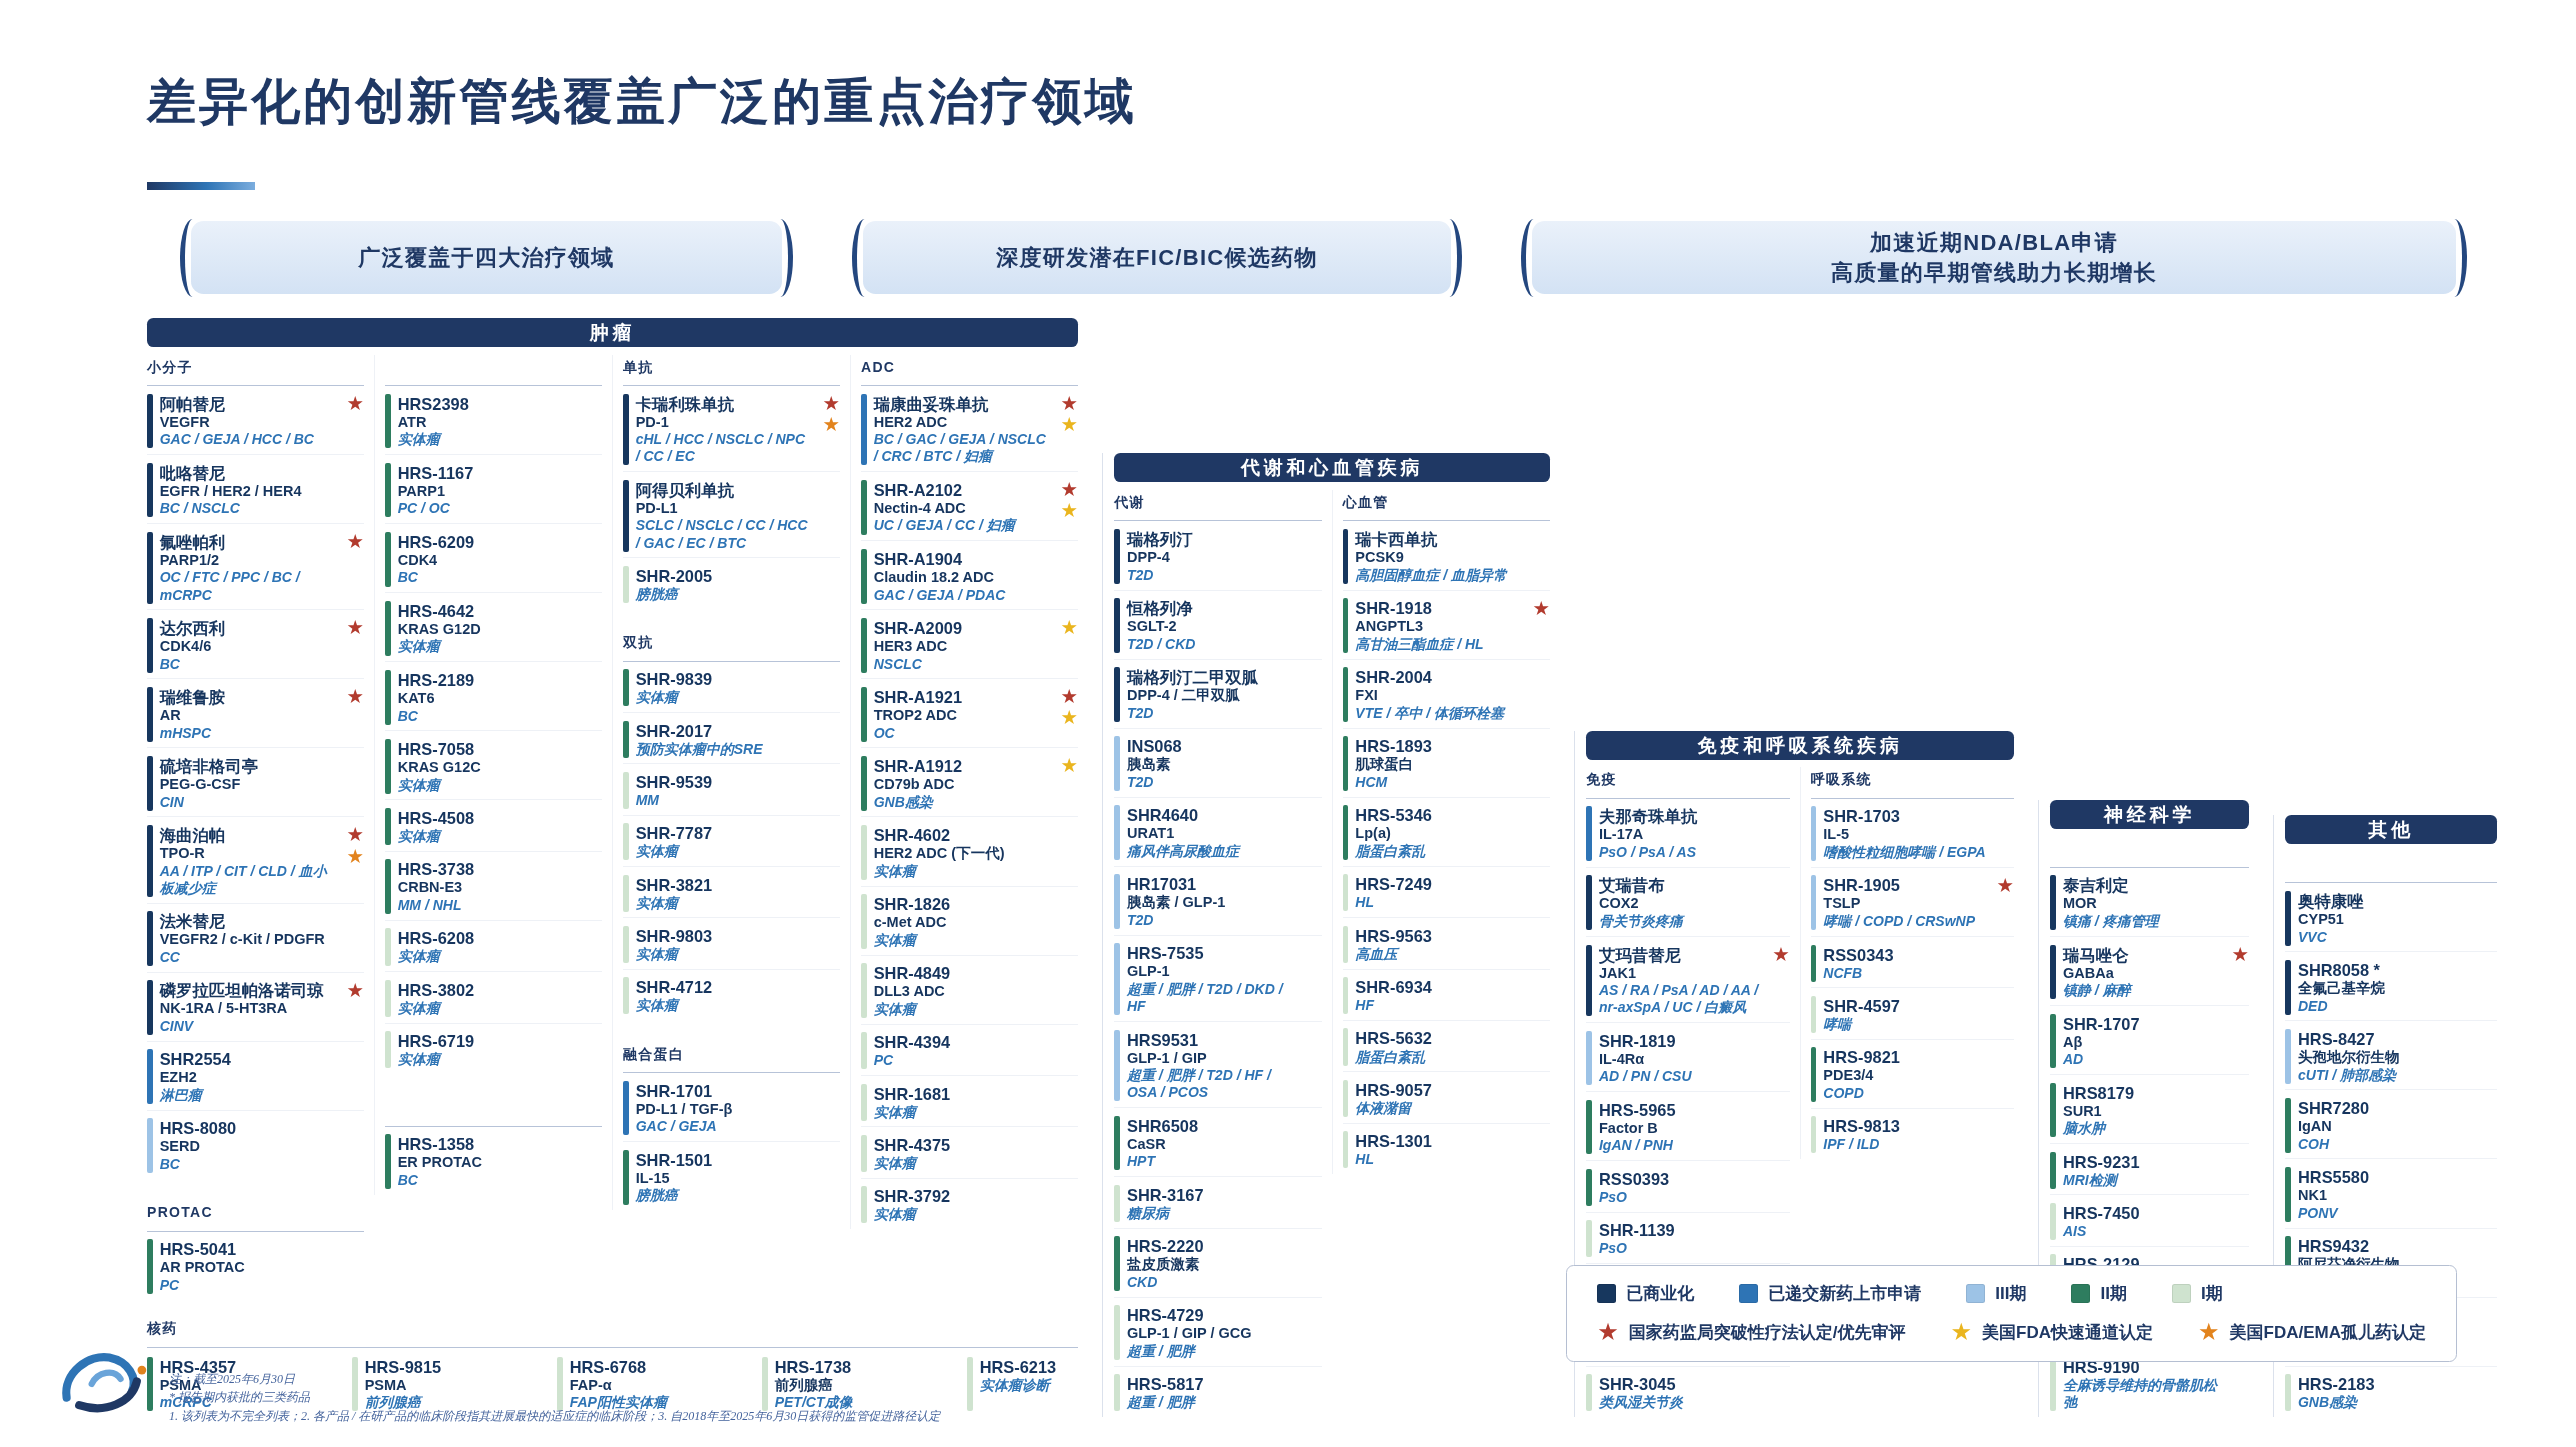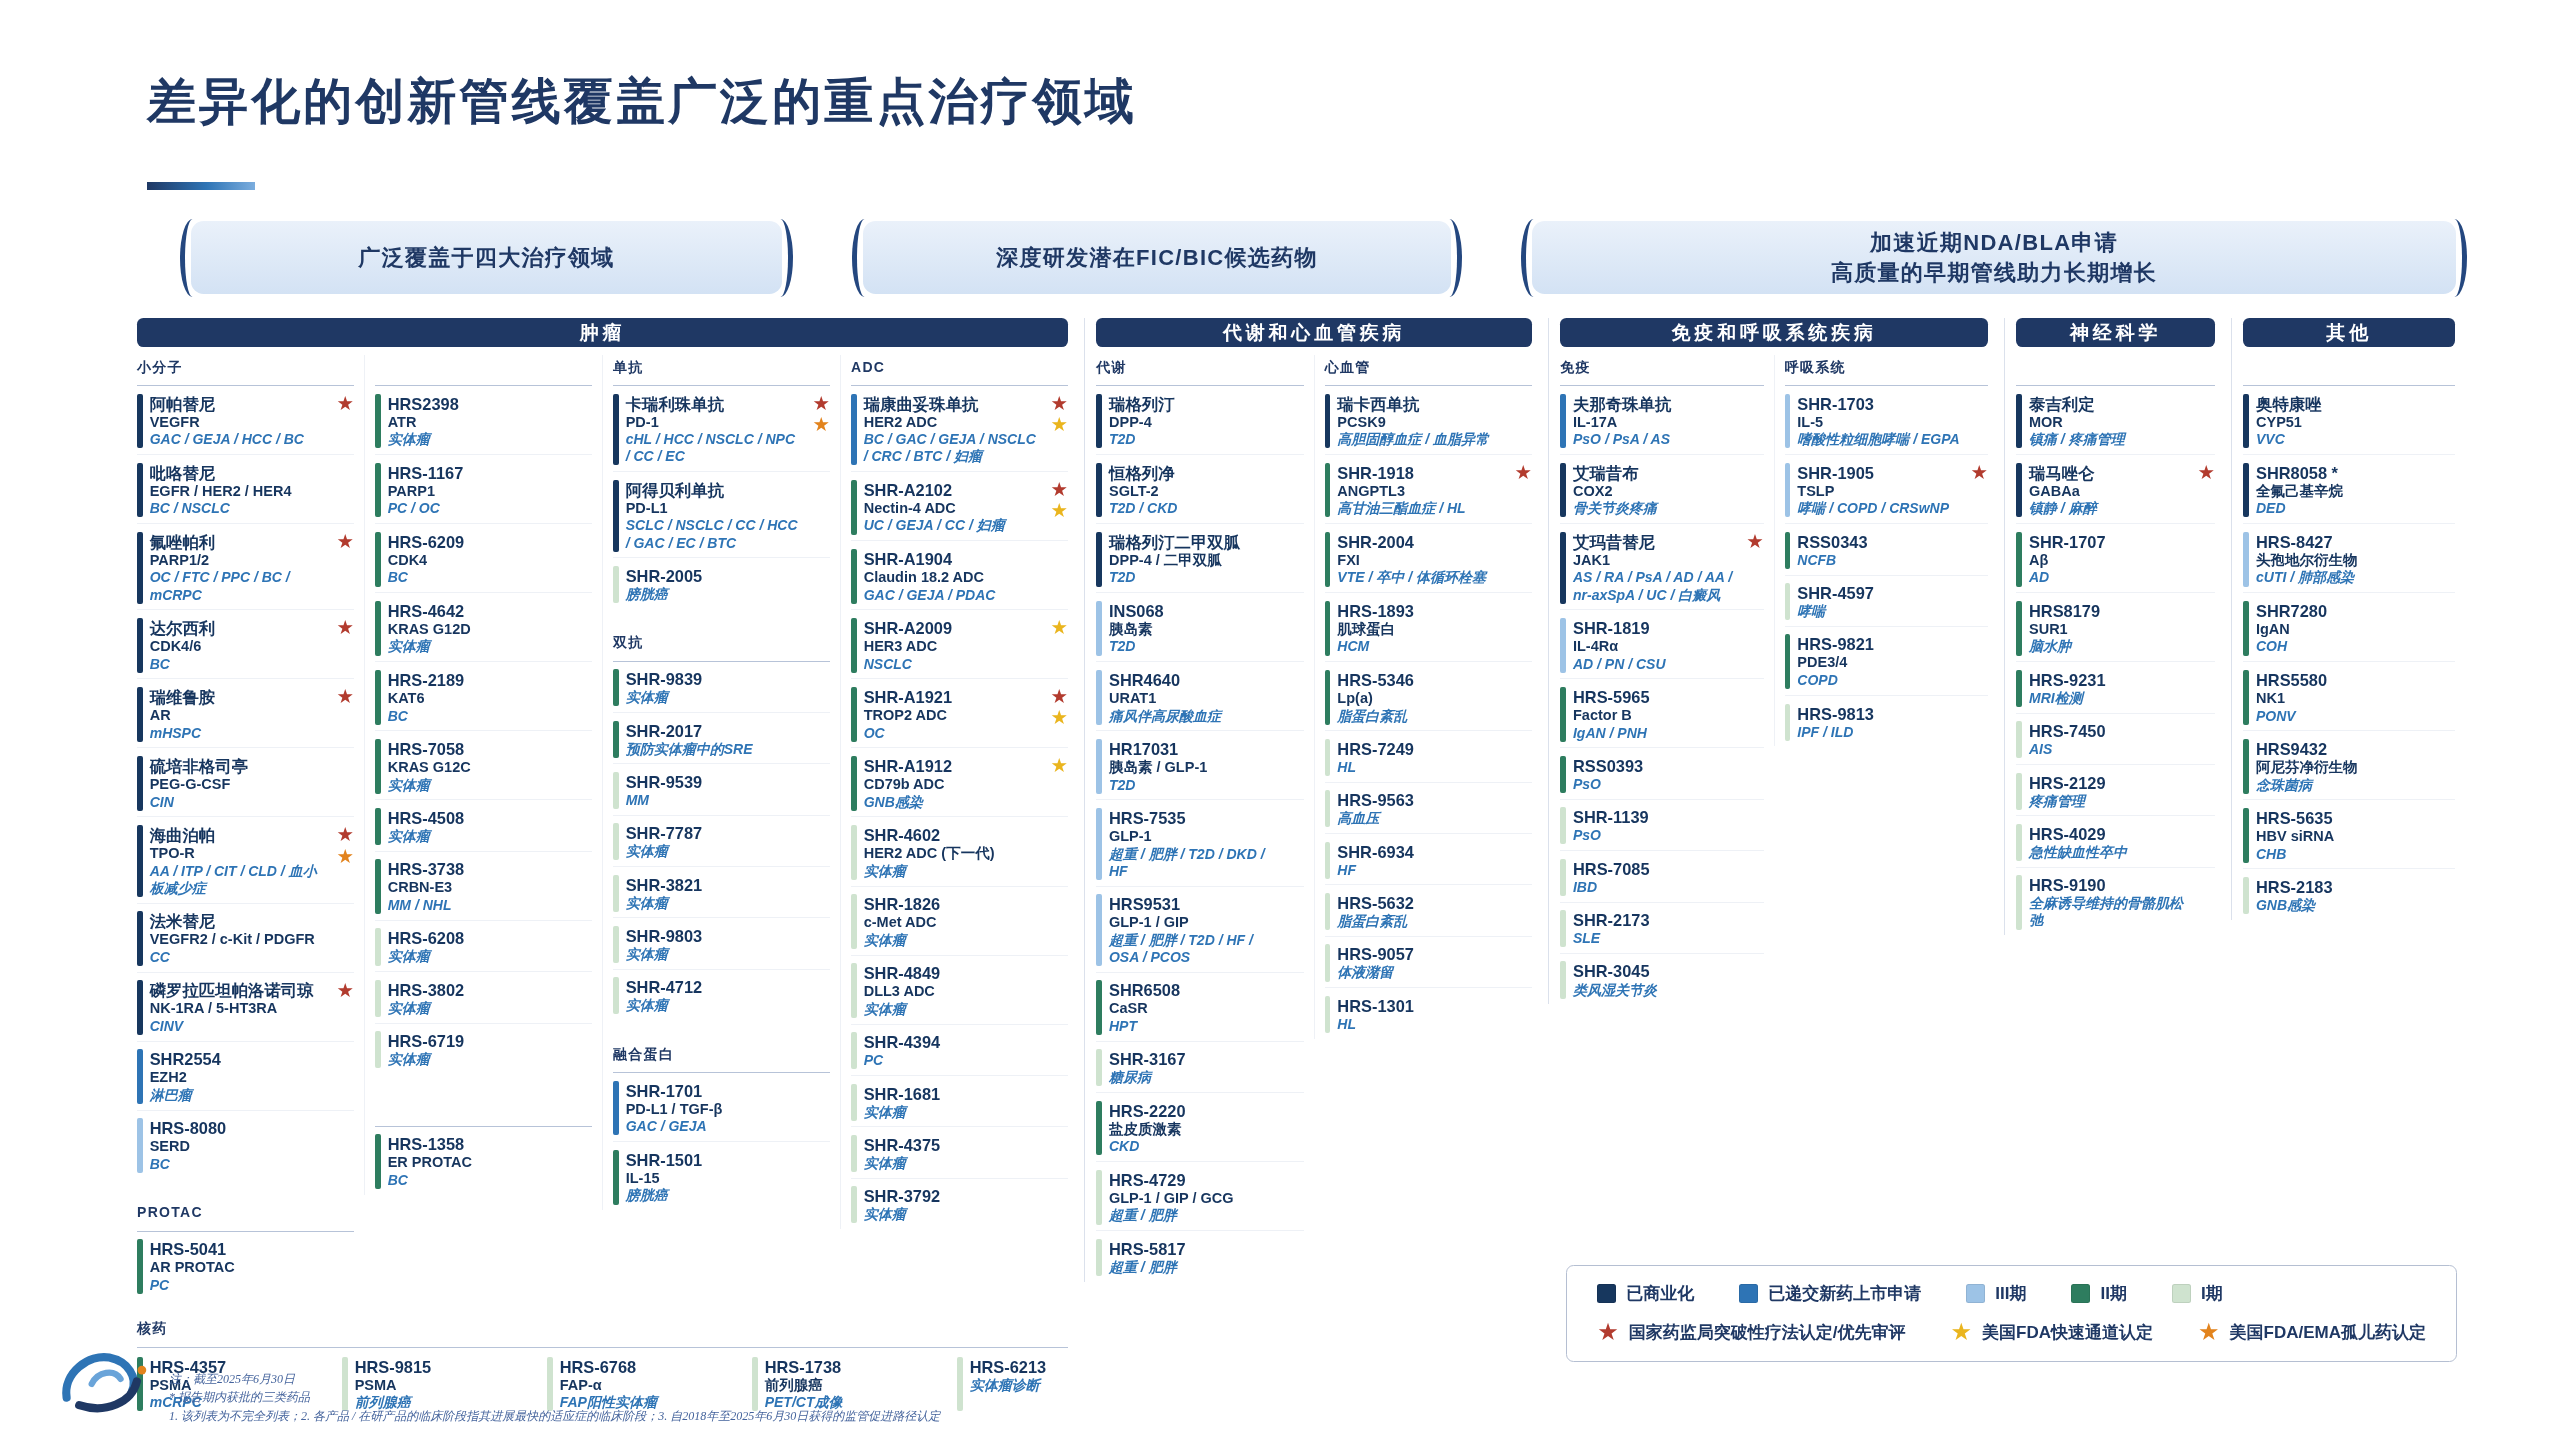--- a/index.html
+++ b/index.html
@@ -20,23 +20,23 @@
   .pill::before{content:"";position:absolute;left:-11.3px;top:-2.5px;bottom:-2.5px;width:20px;
         border-left:5px solid #24477f;border-radius:50%;}
   .pill::after{content:"";position:absolute;right:-11.3px;top:-2.5px;bottom:-2.5px;width:20px;
         border-right:5px solid #24477f;border-radius:50%;}
   .pill-1{width:591px;}
   .pill-2{width:588px;}
   .pill-3{width:924px;}
   .pill-line{font-size:22px;line-height:1.32;letter-spacing:1.3px;text-align:center;}
 
   
-  .board{position:absolute;left:137px;top:318px;display:flex;align-items:flex-start;}
+  .board{position:absolute;left:147px;top:318px;display:flex;align-items:flex-end;}
   .area{box-sizing:border-box;}
-  .area + .area{margin-left:16px;padding-left:11.3px;border-left:0.6px solid #dbe1ec;}
+  .area + .area{margin-left:24px;padding-left:11.3px;border-left:0.6px solid #dbe1ec;}
   .area-oncology{width:931px;}
   .area-metab-cv{width:448px;}
   .area-immune-resp{width:440px;}
   .area-neuro{width:211px;}
   .area-other{width:224px;}
   .area-header{background:#1f3864;color:#ffffff;border-radius:6.3px;height:29px;line-height:29px;
         text-align:center;font-size:19px;font-weight:bold;letter-spacing:3.8px;}
   .cols{display:flex;margin-top:7.5px;align-items:flex-start;}
   .col{flex:1;min-width:0;}
   .col + .col{margin-left:10px;padding-left:10px;border-left:0.6px solid #eef1f6;}

